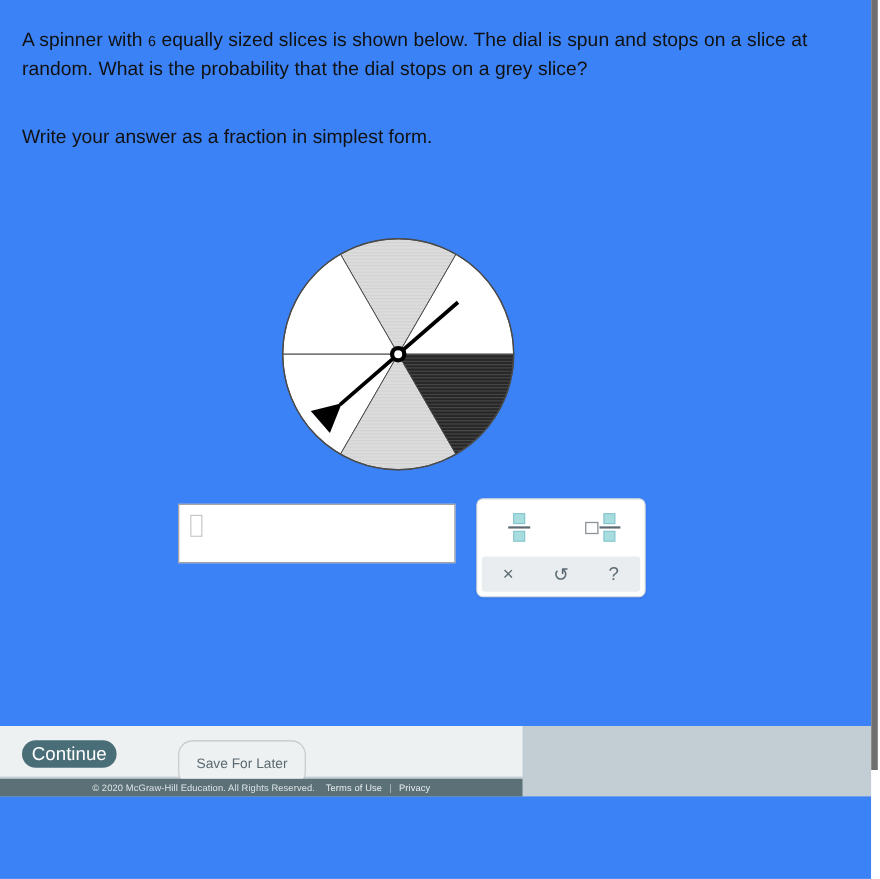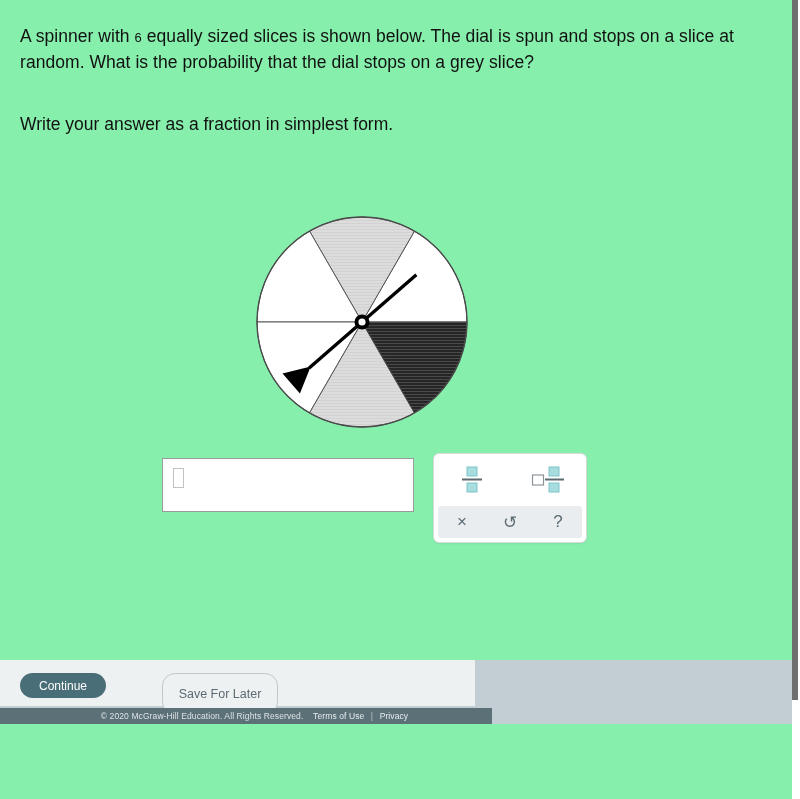--- a/index.html
+++ b/index.html
@@ -15,21 +15,21 @@
     font-family: "Liberation Sans", sans-serif;
     color: #1a1a1a;
   }
 
   
   #page {
     position: absolute;
     left: 0; top: 0;
     width: 792px;
     height: 799px;
-    background: #86efac;
+    background: #3b82f6;
   }
 
   
   #question-block {
     position: absolute;
     left: 20px;
     top: 24px;
     width: 718px;
   }
   .q-line {
@@ -158,21 +158,21 @@
   #btn-continue {
     position: absolute;
     left: 20px;
     top: 673px;
     width: 86px;
     height: 25px;
     background: #4a6e78;
     color: #ffffff;
     border: none;
     border-radius: 13px;
-    font-size: 12px;
+    font-size: 17px;
     font-family: "Liberation Sans", sans-serif;
     cursor: pointer;
   }
   .pill-btn {
     position: absolute;
     top: 673px;
     height: 42px;
     background: #eef1f2;
     color: #5c6a72;
     border: 1px solid #c0c8cc;
@@ -187,21 +187,20 @@
   #copyright-bar {
     position: absolute;
     left: 0;
     top: 708px;
     width: 475px;
     height: 16px;
     background: #5b7077;
     display: flex;
     align-items: center;
     justify-content: center;
-    padding-left: 17px;
   }
   #copyright-inner {
     font-size: 8.5px;
     color: #dde4e6;
     white-space: nowrap;
     letter-spacing: 0.1px;
   }
   #copyright-inner .cr-link { color: #e8eeef; }
   #copyright-inner .cr-sep { color: #b7c3c7; padding: 0 4px; }
 

